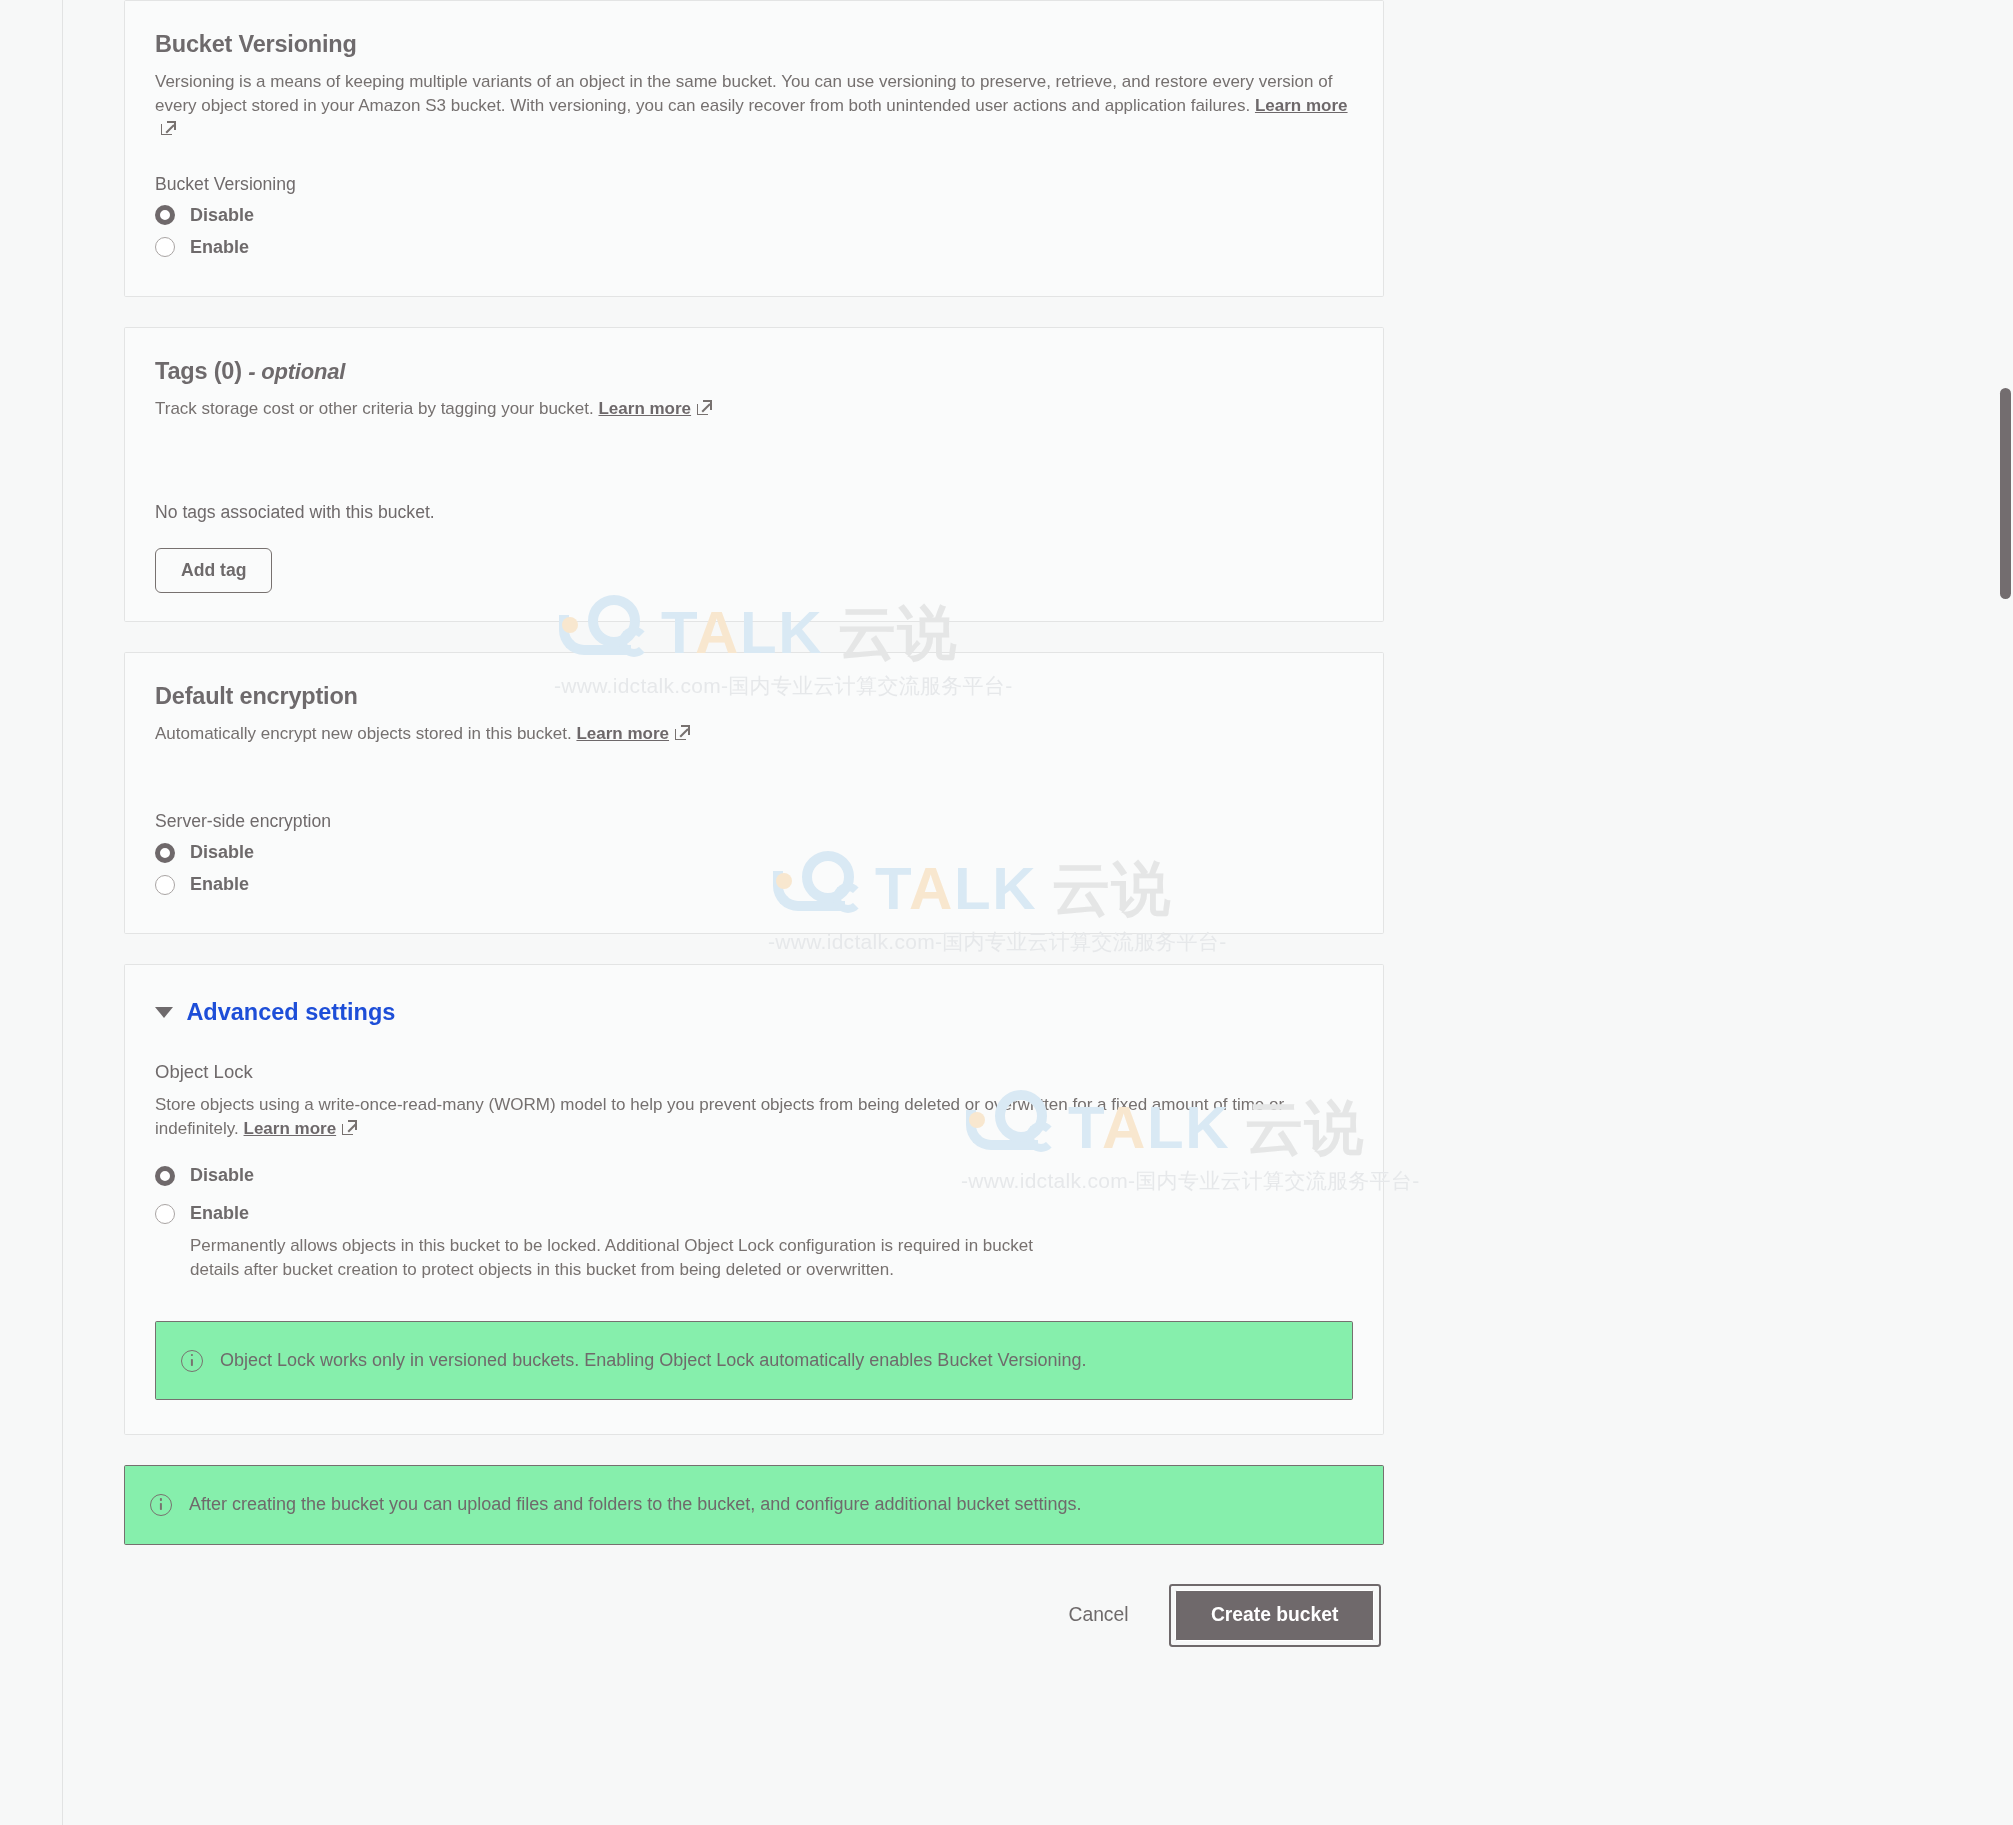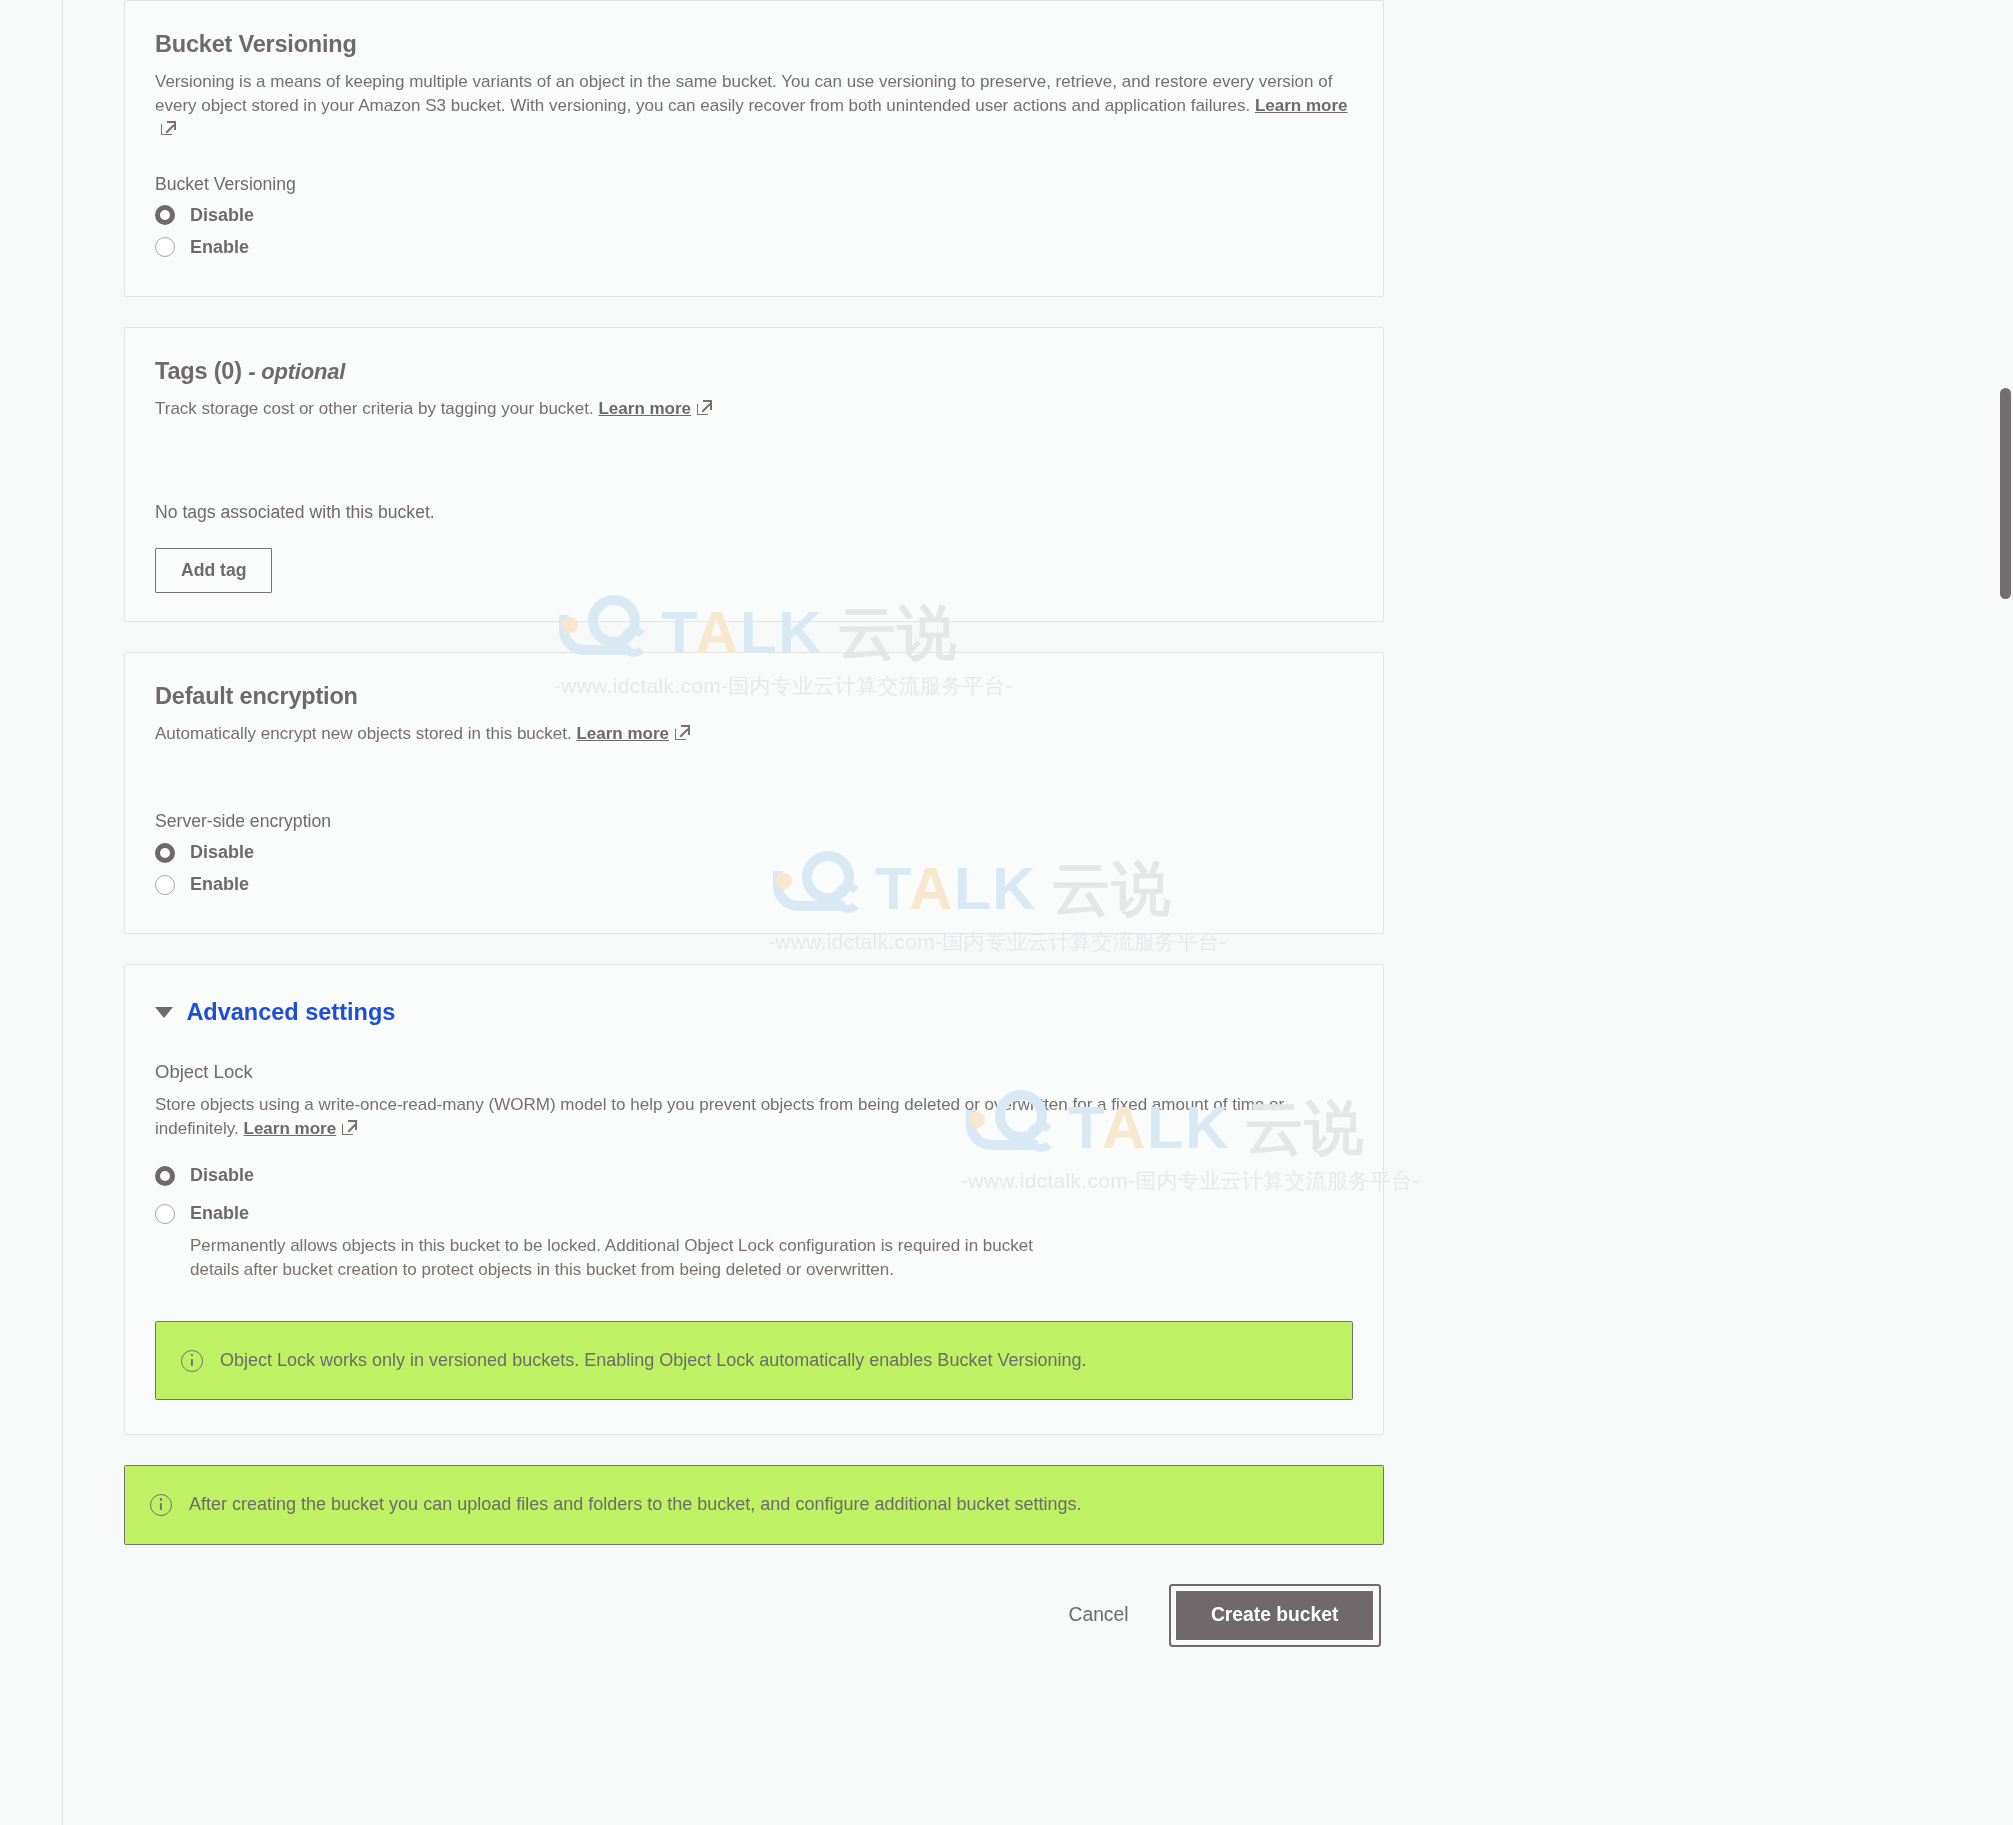--- a/index.html
+++ b/index.html
@@ -158,21 +158,21 @@
     font-size: 17.6px;
     color: #6f6a6b;
     margin: 81px 0 0 0;
   }
 
   .btn-secondary {
     display: inline-block;
     margin-top: 25px;
     padding: 11px 25px;
     border: 1.3px solid #77716f;
-    border-radius: 1px;
+    border-radius: 6px;
     background: transparent;
     color: #6e6a6b;
     font-size: 17.6px;
     font-weight: bold;
     font-family: "Liberation Sans", sans-serif;
     cursor: pointer;
     text-align: center;
   }
 
   
@@ -201,21 +201,21 @@
     margin: 0 0 10px 0;
   }
 
   
   .alert {
     display: flex;
     align-items: center;
     gap: 17px;
     border: 1.3px solid #76706f;
     border-radius: 1.7px;
-    background: #bef264;
+    background: #86efac;
     padding: 27px 25px;
     margin-top: 39px;
   }
   .alert.outer { margin-top: 15px; }
   .info-icon {
     flex: 0 0 auto;
     width: 22px; height: 22px;
     border-radius: 50%;
     border: 1.7px solid #78726f;
     position: relative;

